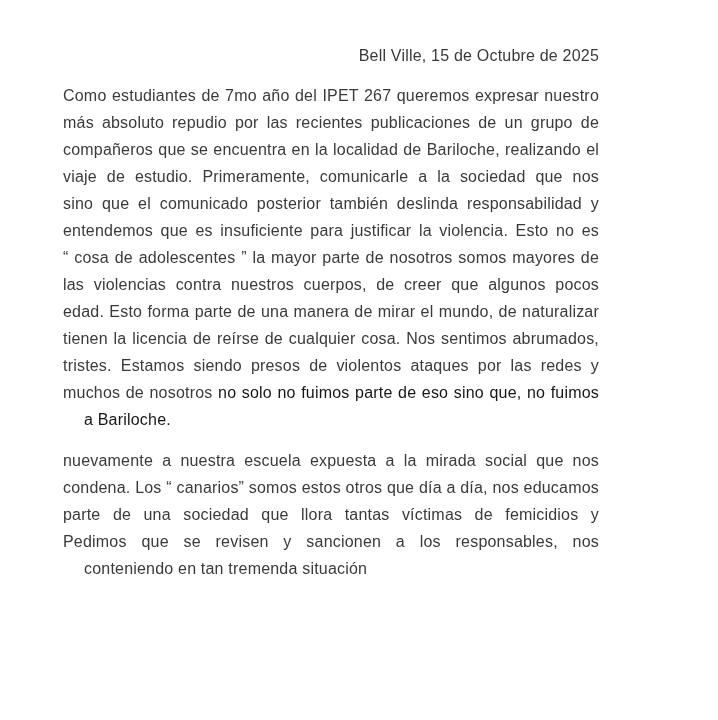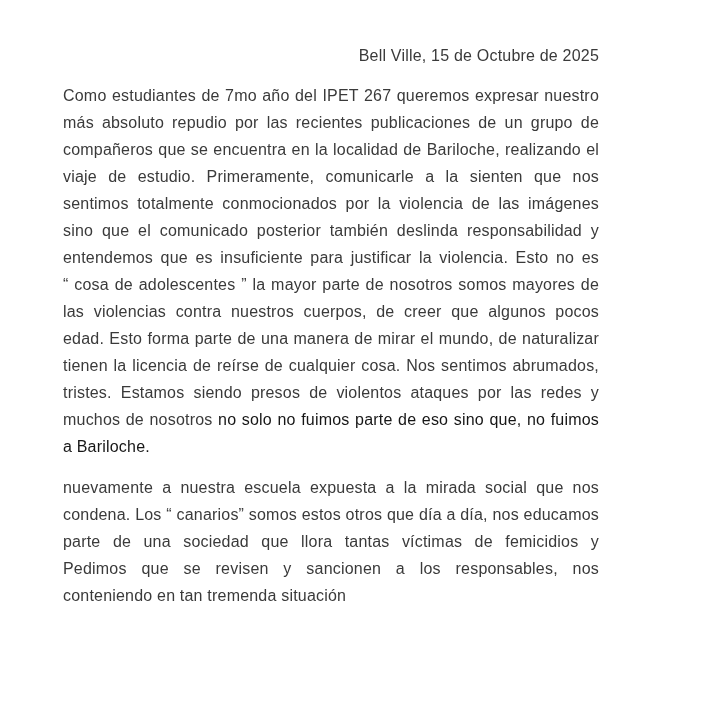--- a/index.html
+++ b/index.html
@@ -34,38 +34,38 @@
     font-size: 16px;
     line-height: 27px;
     height: 27px;
     overflow: hidden;
     text-align: justify;
     text-align-last: justify;
     letter-spacing: 0.2px;
   }
   .line.last {
     text-align-last: left;
+    margin-left: 21px;
   }
   .seg-bold {
     font-weight: normal;
     color: var(--bold-color, #151515);
   }
 </style>
 </head>
 <body>
 
 <div class="page">
   <div class="date-line">Bell Ville, 15 de Octubre de 2025</div>
   <div class="letter-body">
       <div class="paragraph">
         <div class="line"><span>Como estudiantes de 7mo año del IPET 267 queremos expresar nuestro</span></div>
         <div class="line"><span>más absoluto repudio por las recientes publicaciones de un grupo de</span></div>
         <div class="line"><span>compañeros que se encuentra en la localidad de Bariloche, realizando el</span></div>
-        <div class="line"><span>viaje de estudio. Primeramente, comunicarle a la sienten que nos</span></div>
-        <div class="line"><span>sentimos totalmente conmocionados por la violencia de las imágenes</span></div>
+        <div class="line"><span>viaje de estudio. Primeramente, comunicarle a la sociedad que nos</span></div>
         <div class="line"><span>sino que el comunicado posterior también deslinda responsabilidad y</span></div>
         <div class="line"><span>entendemos que es insuficiente para justificar la violencia. Esto no es una</span></div>
         <div class="line"><span>“ cosa de adolescentes ” la mayor parte de nosotros somos mayores de</span></div>
         <div class="line"><span>las violencias contra nuestros cuerpos, de creer que algunos pocos</span></div>
         <div class="line"><span>edad. Esto forma parte de una manera de mirar el mundo, de naturalizar</span></div>
         <div class="line"><span>tienen la licencia de reírse de cualquier cosa. Nos sentimos abrumados,</span></div>
         <div class="line"><span>tristes. Estamos siendo presos de violentos ataques por las redes y</span></div>
         <div class="line"><span>muchos de nosotros </span><span class="seg-bold">no solo no fuimos parte de eso sino que, no fuimos</span></div>
         <div class="line last"><span class="seg-bold">a Bariloche.</span></div>
       </div>

